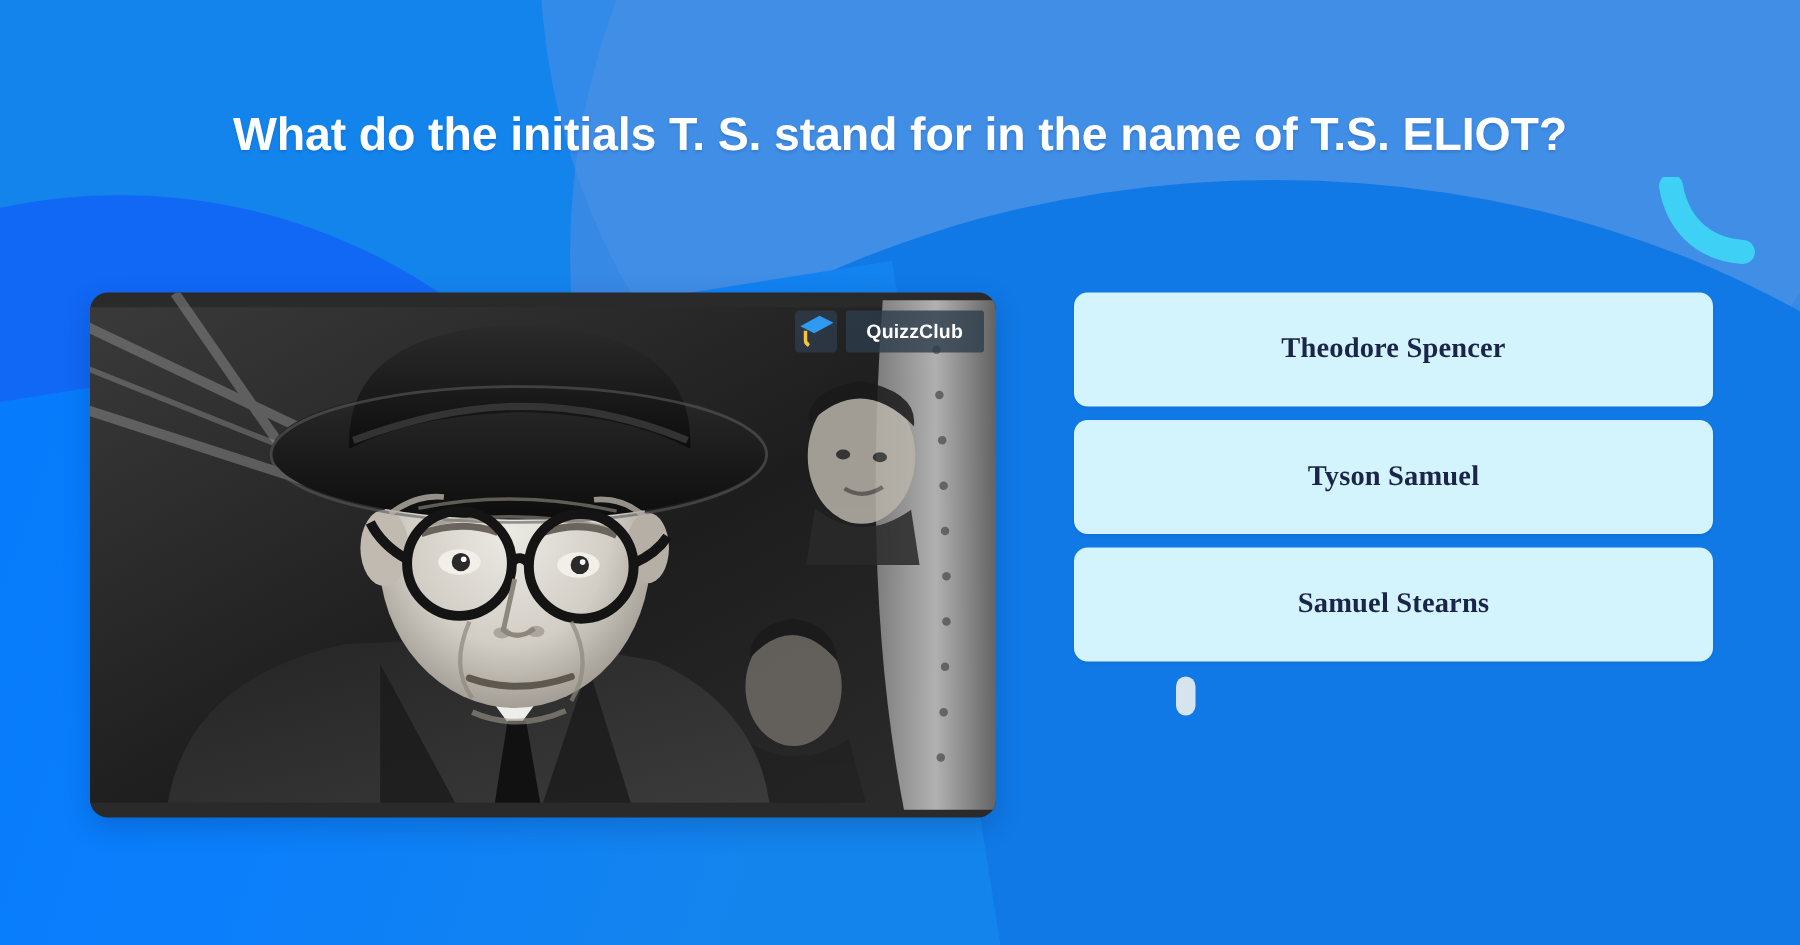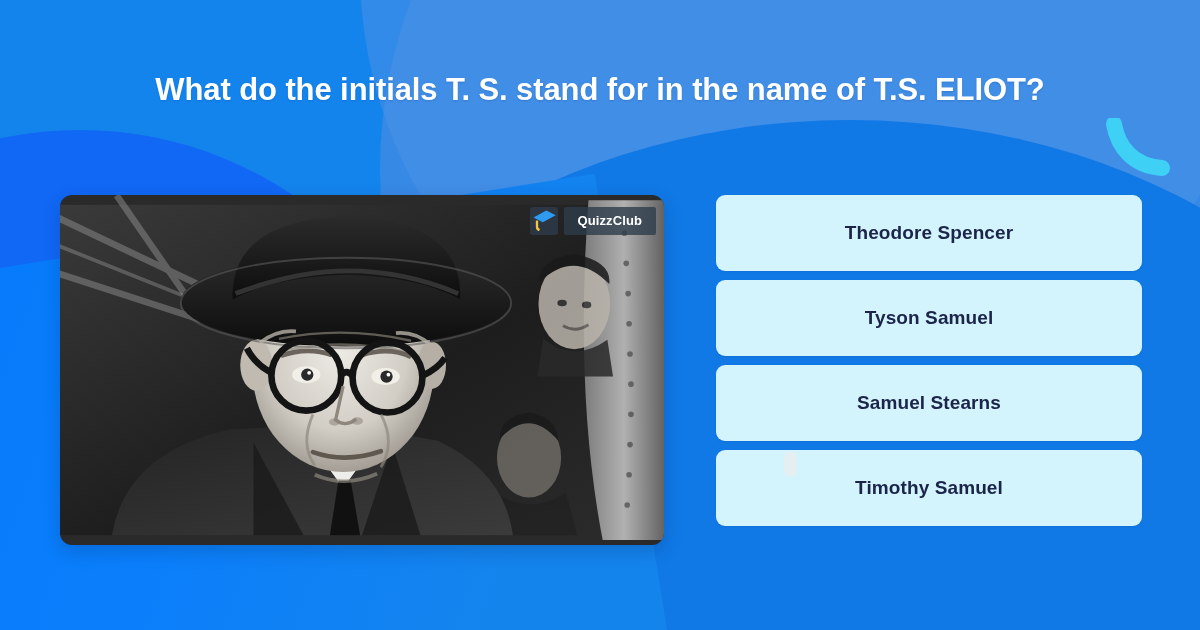--- a/index.html
+++ b/index.html
@@ -140,20 +140,21 @@
     border-radius:9px;
     display:flex;
     align-items:center;
     justify-content:center;
     color:#1b2449;
     font-size:19px;
     font-weight:bold;
     letter-spacing:.1px;
     box-shadow:0 1px 2px rgba(0,40,90,.10);
     cursor:pointer;
+    font-family:Liberation Serif, serif;
   }
 
   
   .pill-indicator {
     position:absolute;
     left:784px; top:451px;
     width:13px; height:26px;
     border-radius:7px;
     background:#e6eef0;
     opacity:.92;
@@ -327,20 +328,17 @@
   <div class="answers">
     <div class="answer">
       <span>Theodore Spencer</span>
     </div>
     <div class="answer">
       <span>Tyson Samuel</span>
     </div>
     <div class="answer">
       <span>Samuel Stearns</span>
     </div>
-    <div class="answer">
-      <span>Timothy Samuel</span>
-    </div>
   </div>
 
   <div class="pill-indicator"></div>
 
 </div>
 
 </body></html>

